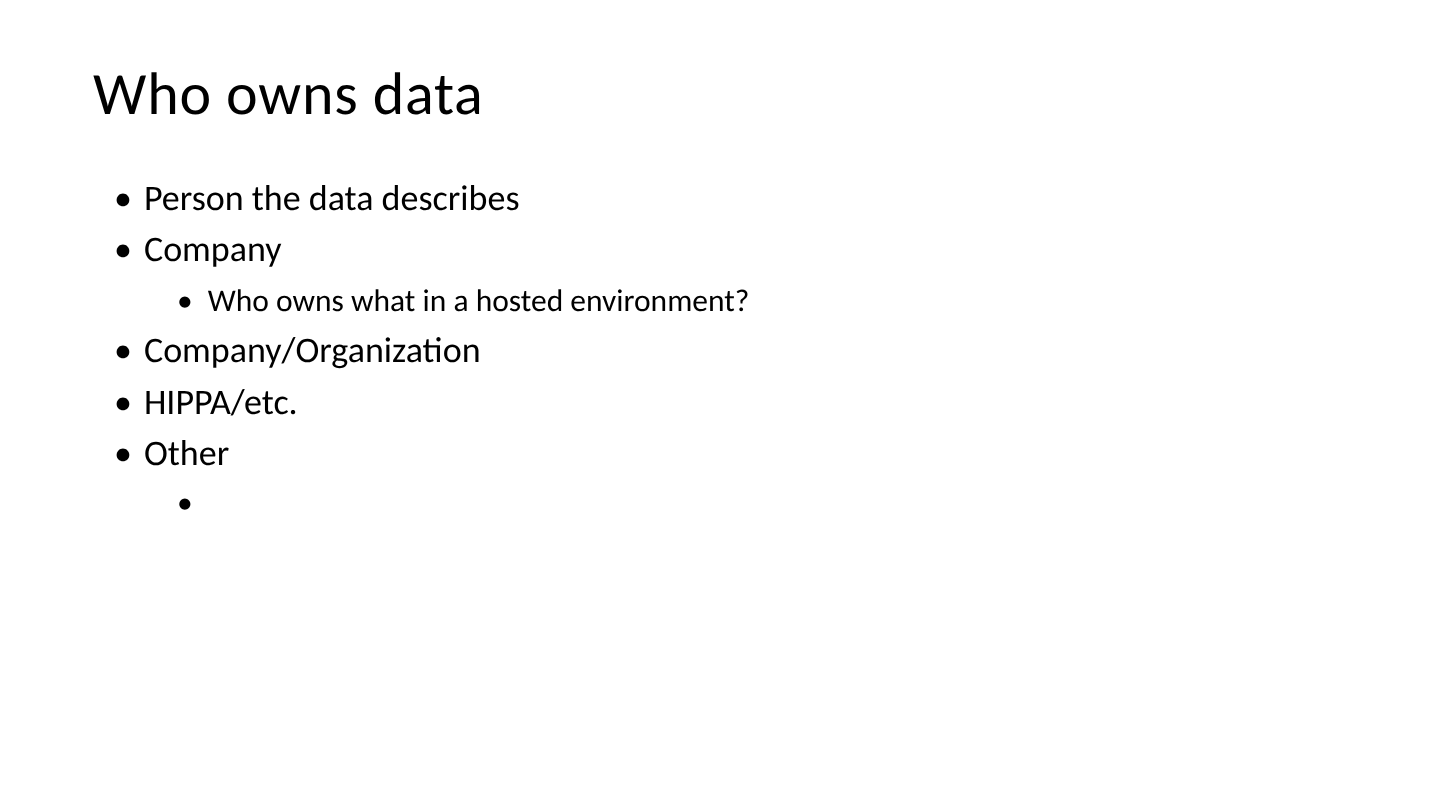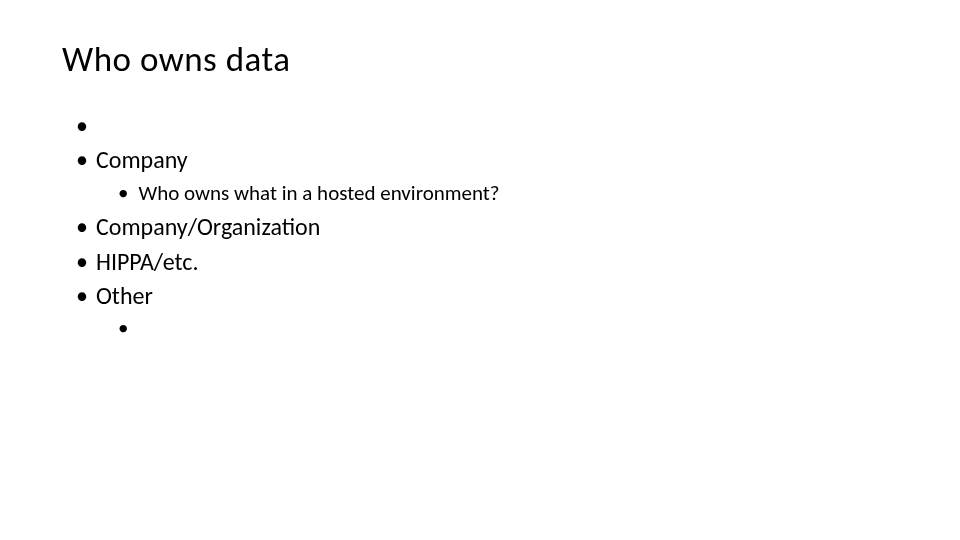--- a/index.html
+++ b/index.html
@@ -9,21 +9,21 @@
     }
     body {
       width: 960px;
       height: 540px;
       background: #ffffff;
       font-family: Calibri, "Segoe UI", Arial, sans-serif;
       color: #000000;
       padding: 38px 62px;
     }
     .slide-title {
-      font-size: 35px;
+      font-size: 40px;
       font-weight: 400;
       margin-bottom: 30px;
       letter-spacing: 0.5px;
     }
     .content {
       font-size: 24px;
       line-height: 1.35;
     }
     .bullet-list {
       list-style: none;
@@ -53,20 +53,21 @@
   </style>
 </head>
 <body>
 
 <h1 class="slide-title">Who owns data</h1>
 
 <div class="content">
   <ul class="bullet-list">
     <li class="bullet-item level-1">
       <span class="bullet-dot">•</span>
+      <span>Person the data describes</span>
     </li>
     <li class="bullet-item level-1">
       <span class="bullet-dot">•</span>
       <span>Company</span>
     </li>
     <li class="bullet-item level-2">
       <span class="bullet-dot">•</span>
       <span>Who owns what in a hosted environment?</span>
     </li>
     <li class="bullet-item level-1">

